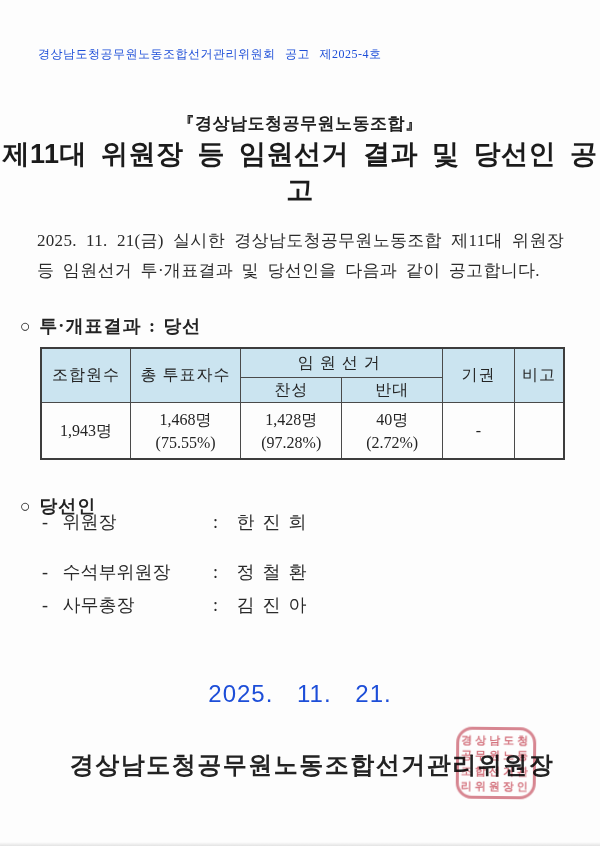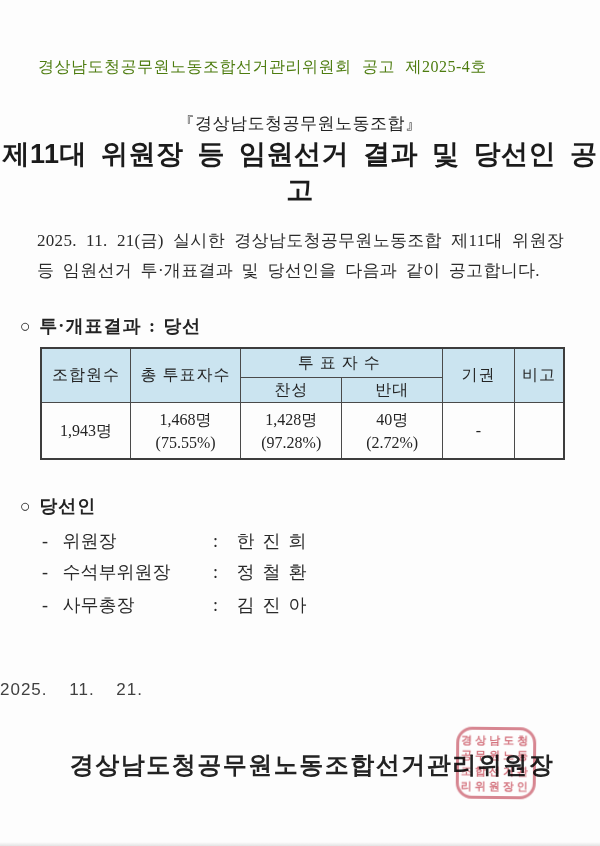--- a/index.html
+++ b/index.html
@@ -10,28 +10,28 @@
     background:#fdfdfd;
     font-family:"Liberation Serif","DejaVu Serif",serif;
     color:#2b2b2b;
     overflow:hidden;
   }
   
   .scan-edge{position:absolute;left:0;bottom:0;width:100%;height:4px;
     background:linear-gradient(180deg,rgba(0,0,0,0) 0%,rgba(0,0,0,0.10) 100%);}
 
   .doc-number{
-    position:absolute;left:38px;top:57px;
-    font-size:16px;letter-spacing:0.5px;word-spacing:6px;color:#4d7c0f;
+    position:absolute;left:38px;top:46px;
+    font-size:12px;letter-spacing:0.5px;word-spacing:6px;color:#1d4ed8;
   }
   .org-title{
     position:absolute;left:0;top:112px;width:100%;
     text-align:center;
     font-family:"Liberation Sans","DejaVu Sans",sans-serif;
-    font-weight:400;font-size:17px;color:#222;
+    font-weight:700;font-size:17px;color:#222;
     letter-spacing:0.5px;
   }
   .main-title{
     position:absolute;left:0;top:136px;width:100%;margin:0;
     text-align:center;
     font-family:"Liberation Sans","DejaVu Sans",sans-serif;
     font-weight:700;font-size:27px;color:#1b1b1b;
     letter-spacing:0.5px;word-spacing:6px;
   }
   .intro{
@@ -70,29 +70,29 @@
     font-size:18px;color:#2a2a2a;white-space:nowrap;
   }
   .winner-row .dash{display:inline-block;width:16px;}
   .winner-row .role{
     display:inline-block;width:132px;
     text-align:justify;text-align-last:justify;
     -moz-text-align-last:justify;
   }
   .winner-row .colon{display:inline-block;margin-left:14px;}
   .winner-row .wname{display:inline-block;margin-left:14px;letter-spacing:8px;}
-  .winner-1{top:529px;}
+  .winner-1{top:510px;}
   .winner-2{top:560px;}
   .winner-3{top:593px;}
 
   .date-line{
     position:absolute;left:0;top:680px;width:100%;
-    text-align:left;
-    font-family:"Liberation Sans","DejaVu Sans",sans-serif;
-    font-size:17px;font-weight:500;color:#404040;
+    text-align:center;
+    font-family:"Liberation Sans","DejaVu Sans",sans-serif;
+    font-size:24px;font-weight:500;color:#1d4ed8;
     word-spacing:16px;letter-spacing:1px;
   }
   .signature{
     position:absolute;left:0;top:749px;width:100%;
     text-align:center;
     font-family:"Liberation Sans","DejaVu Sans",sans-serif;
     font-size:24px;font-weight:700;color:#232323;
     letter-spacing:1.5px;
     padding-left:24px;box-sizing:border-box;
     z-index:1;
@@ -136,21 +136,21 @@
       <col style="width:21.1%">
       <col style="width:19.3%">
       <col style="width:19.3%">
       <col style="width:13.7%">
       <col style="width:9.5%">
     </colgroup>
     <thead>
       <tr class="hrow1">
         <th rowspan="2" class="tallhead">조합원수</th>
         <th rowspan="2" class="tallhead">총 투표자수</th>
-        <th colspan="2">투표자수</th>
+        <th colspan="2">임원선거</th>
         <th rowspan="2" class="tallhead">기권</th>
         <th rowspan="2" class="tallhead">비고</th>
       </tr>
       <tr class="hrow2">
         <th>찬성</th>
         <th>반대</th>
       </tr>
     </thead>
     <tbody>
       <tr class="datarow">

